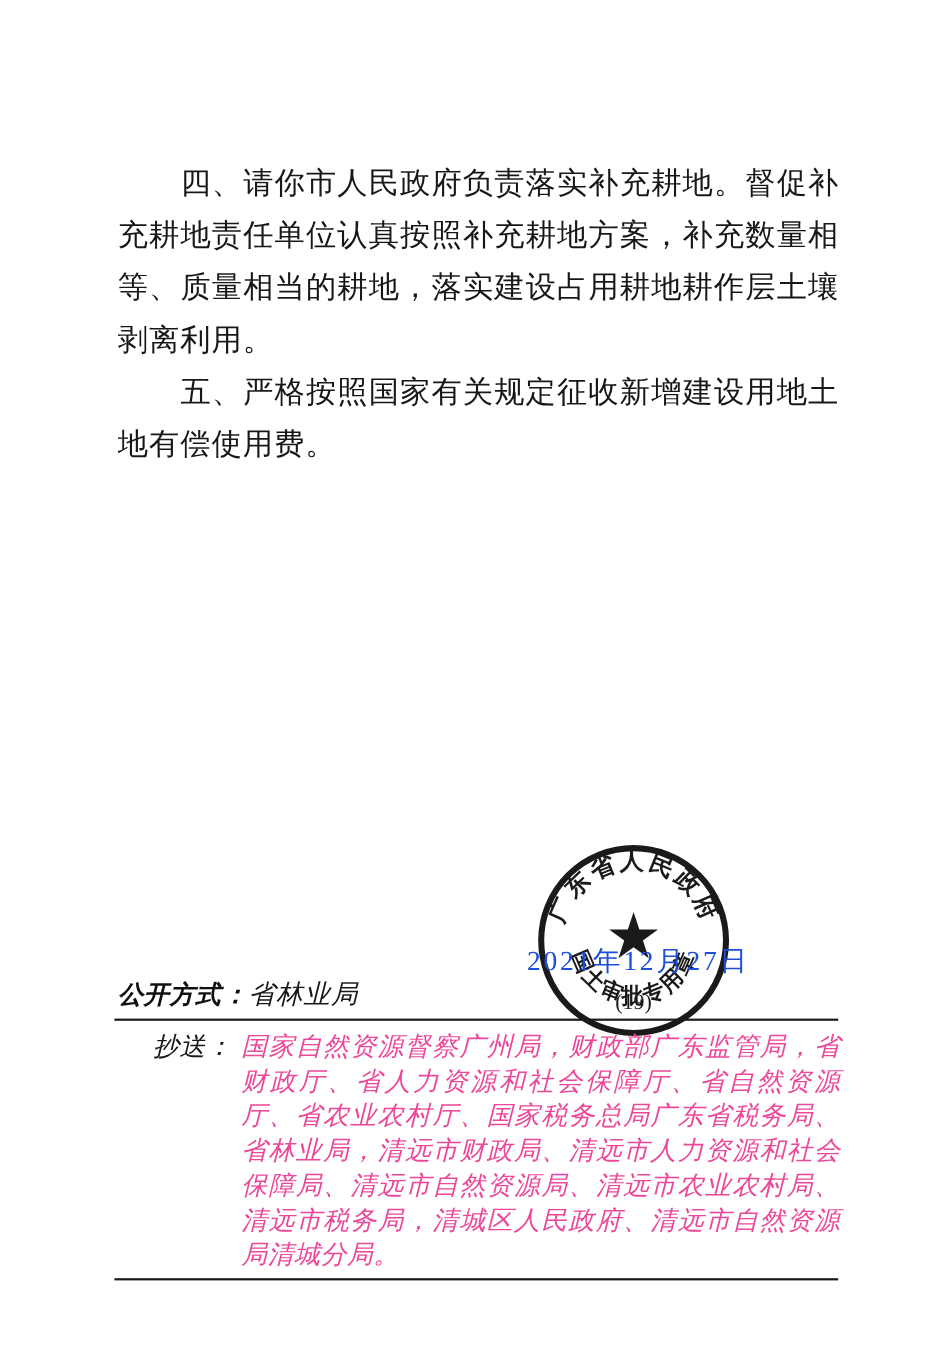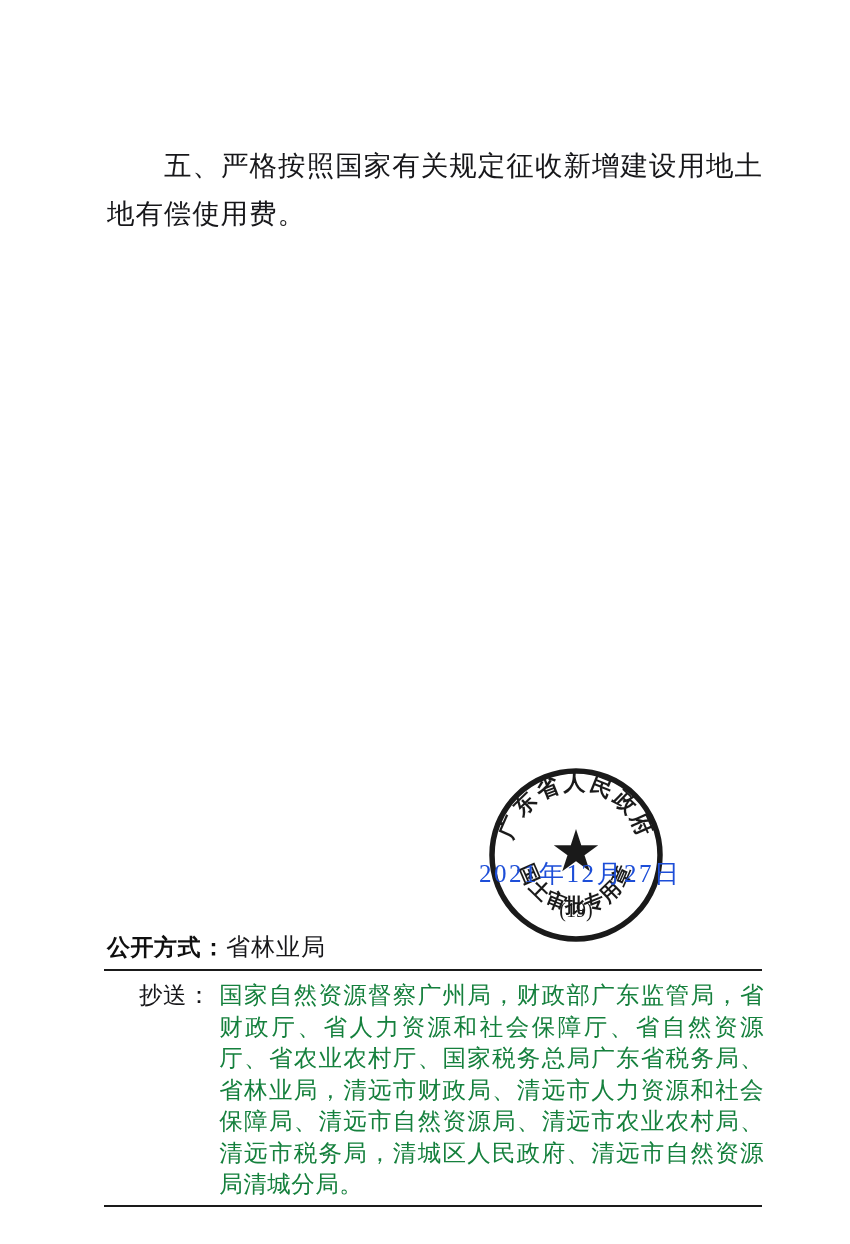--- a/index.html
+++ b/index.html
@@ -66,22 +66,23 @@
     letter-spacing: 2.5px;
     color: #1d4ed8;
     white-space: nowrap;
     z-index: 4;
   }
 
   
   .footer {
     position: absolute;
     left: 104px;
-    top: 931px;
+    top: 888px;
     width: 660px;
+    font-style: italic;
   }
 
   .disclosure-row {
     display: flex;
     align-items: baseline;
     padding-left: 3px;
     padding-bottom: 4px;
     font-size: 23px;
   }
   .disclosure-label {
@@ -127,34 +128,35 @@
     color: #17171a;
     white-space: nowrap;
     flex: 0 0 auto;
     margin-left: 32px;
   }
   .cc-text {
     font-family: "Liberation Serif", "DejaVu Serif", serif;
     font-size: 23.5px;
     line-height: 31.5px;
     letter-spacing: 0.5px;
-    color: #15803d;
+    color: #ec4899;
     text-align: justify;
     text-justify: inter-character;
     word-break: break-all;
     flex: 1 1 auto;
     padding-left: 8px;
   }
 </style>
 </head>
 <body>
 
 <div id="page">
 
   <div class="doc-body">
+    <p class="para indent">四、请你市人民政府负责落实补充耕地。督促补充耕地责任单位认真按照补充耕地方案，补充数量相等、质量相当的耕地，落实建设占用耕地耕作层土壤剥离利用。</p>
     <p class="para indent">五、严格按照国家有关规定征收新增建设用地土地有偿使用费。</p>
   </div>
 
   <div class="seal-wrap">
     <svg class="seal-svg" width="178" height="178" viewBox="0 0 178 178">
       <defs>
         <path id="arcTop" d="M 24,89 A 65,65 0 0 1 154,89" fill="none"></path>
         <path id="arcBottom" d="M 32,89 A 57,57 0 0 0 146,89" fill="none"></path>
       </defs>
 

